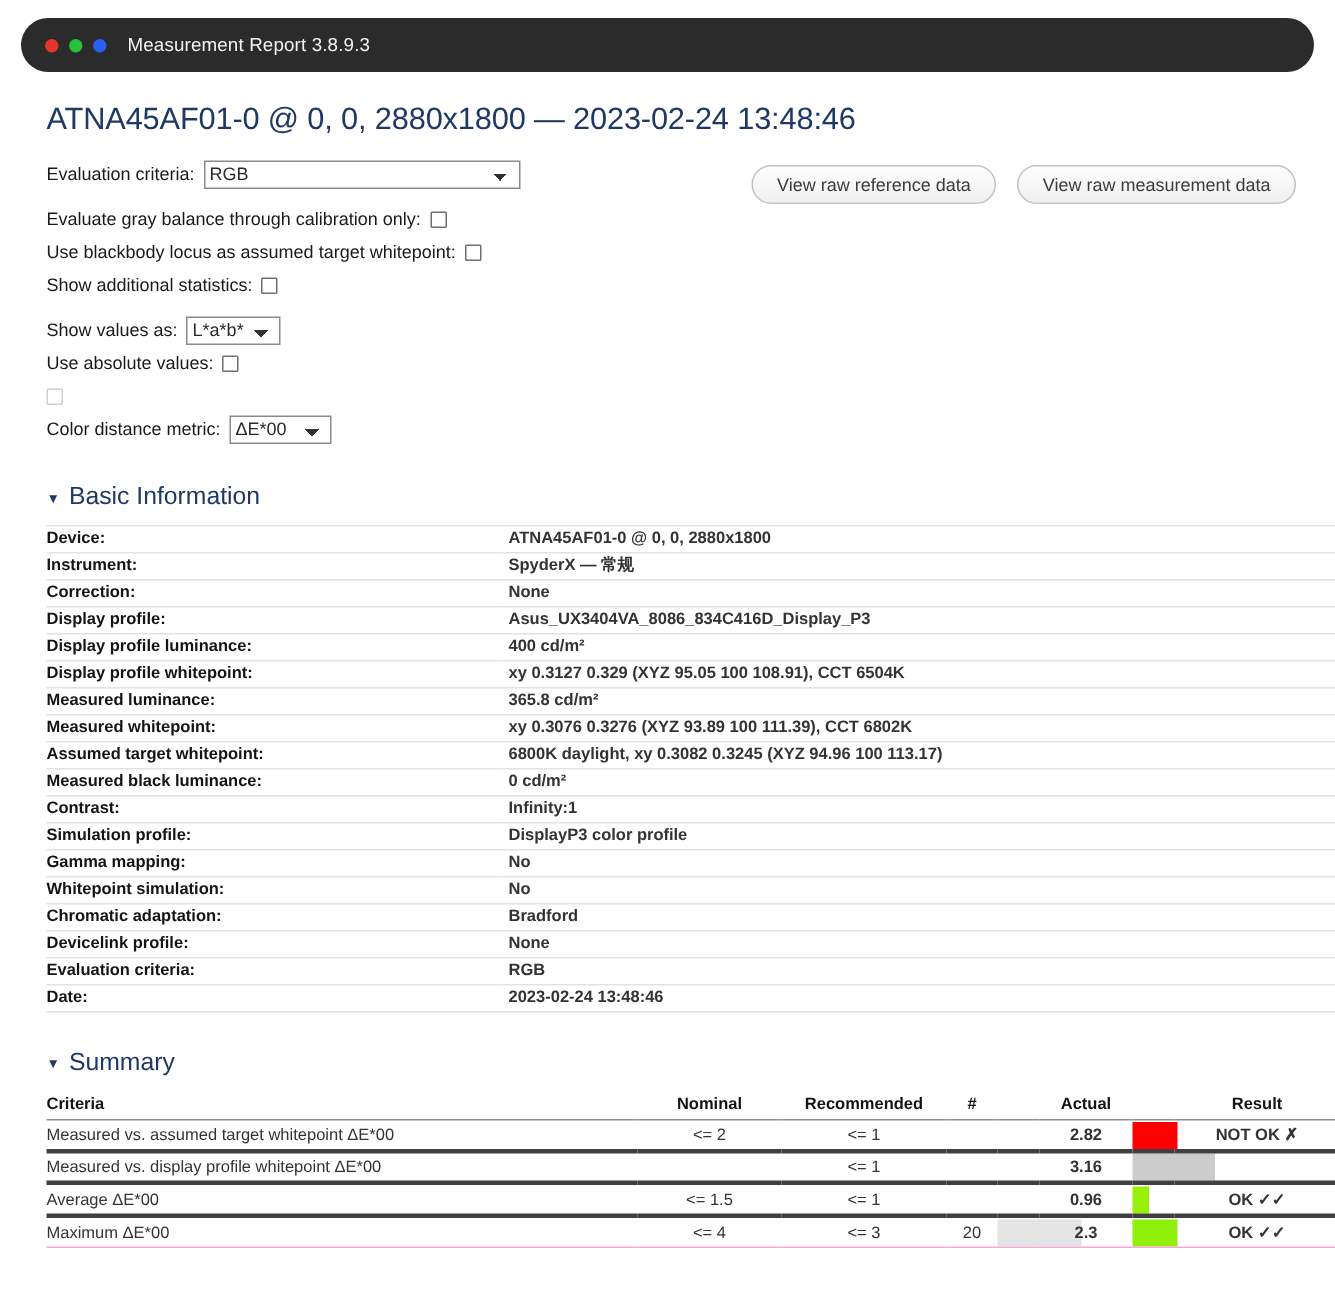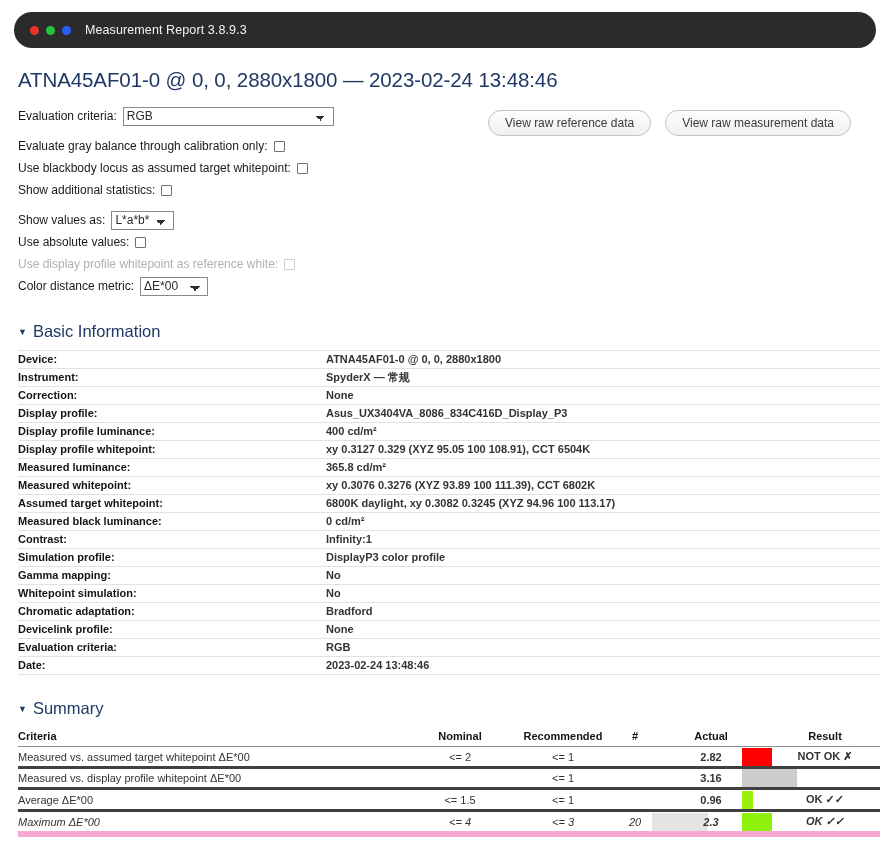--- a/index.html
+++ b/index.html
@@ -27,21 +27,21 @@
   .dot.r { background: #e8352b; }
   .dot.g { background: #27c23c; }
   .dot.b { background: #2a5df5; }
   .titlebar-text {
     color: #f2f2f2;
     font-size: 12.5px;
     letter-spacing: .1px;
   }
 
   
-  .page { padding: 0 18px; }
+  .page { padding: 0 31px; }
 
   h1.report-title {
     font-size: 20.5px;
     font-weight: 400;
     color: #1f3864;
     margin: 20px 0 14px 0;
     letter-spacing: -0.1px;
   }
 
   .toprow { display: flex; align-items: flex-start; }
@@ -154,21 +154,21 @@
     border-bottom: 1px solid #8f8f8f;
     color: #141414;
   }
   .summary td {
     font-size: 11px;
     padding: 3px 0 3px 0;
     border-bottom: 3px solid #404040;
     color: #333333;
     height: 18px;
   }
-  .summary tr:last-child td { border-bottom: 6px solid #f9a8d4; font-style: italic; }
+  .summary tr:last-child td { border-bottom: 1px solid #f9a8d4; }
   .th-criteria, .td-criteria { text-align: left; width: 394px; }
   .th-nominal, .td-nominal { text-align: center; width: 96px; }
   .th-recommended, .td-recommended { text-align: center; width: 110px; }
   .th-num, .td-num { text-align: center; width: 34px; }
   .td-numbar { width: 56px; padding: 0 !important; }
   .th-actual, .td-actual { text-align: center; width: 62px; font-weight: bold; }
   .td-bar { width: 60px; padding: 0 !important; }
   .th-result, .td-result { text-align: center; width: 110px; font-weight: bold; }
   .th-blankbar, .th-blanknum { width: auto; border-bottom: 1px solid #8f8f8f; }
 
@@ -224,21 +224,20 @@
           <option>L*a*b*</option>
         </select>
       </div>
 
       <div class="ctl-row">
         <span class="ctl-label">Use absolute values:</span>
         <span class="cb"></span>
       </div>
 
       <div class="ctl-row disabled">
-        <span class="ctl-label">Use display profile whitepoint as reference white:</span>
         <span class="cb off"></span>
       </div>
 
       <div class="ctl-row">
         <span class="ctl-label">Color distance metric:</span>
         <select class="ctl-select metric">
           <option>ΔE*00</option>
         </select>
       </div>
 

